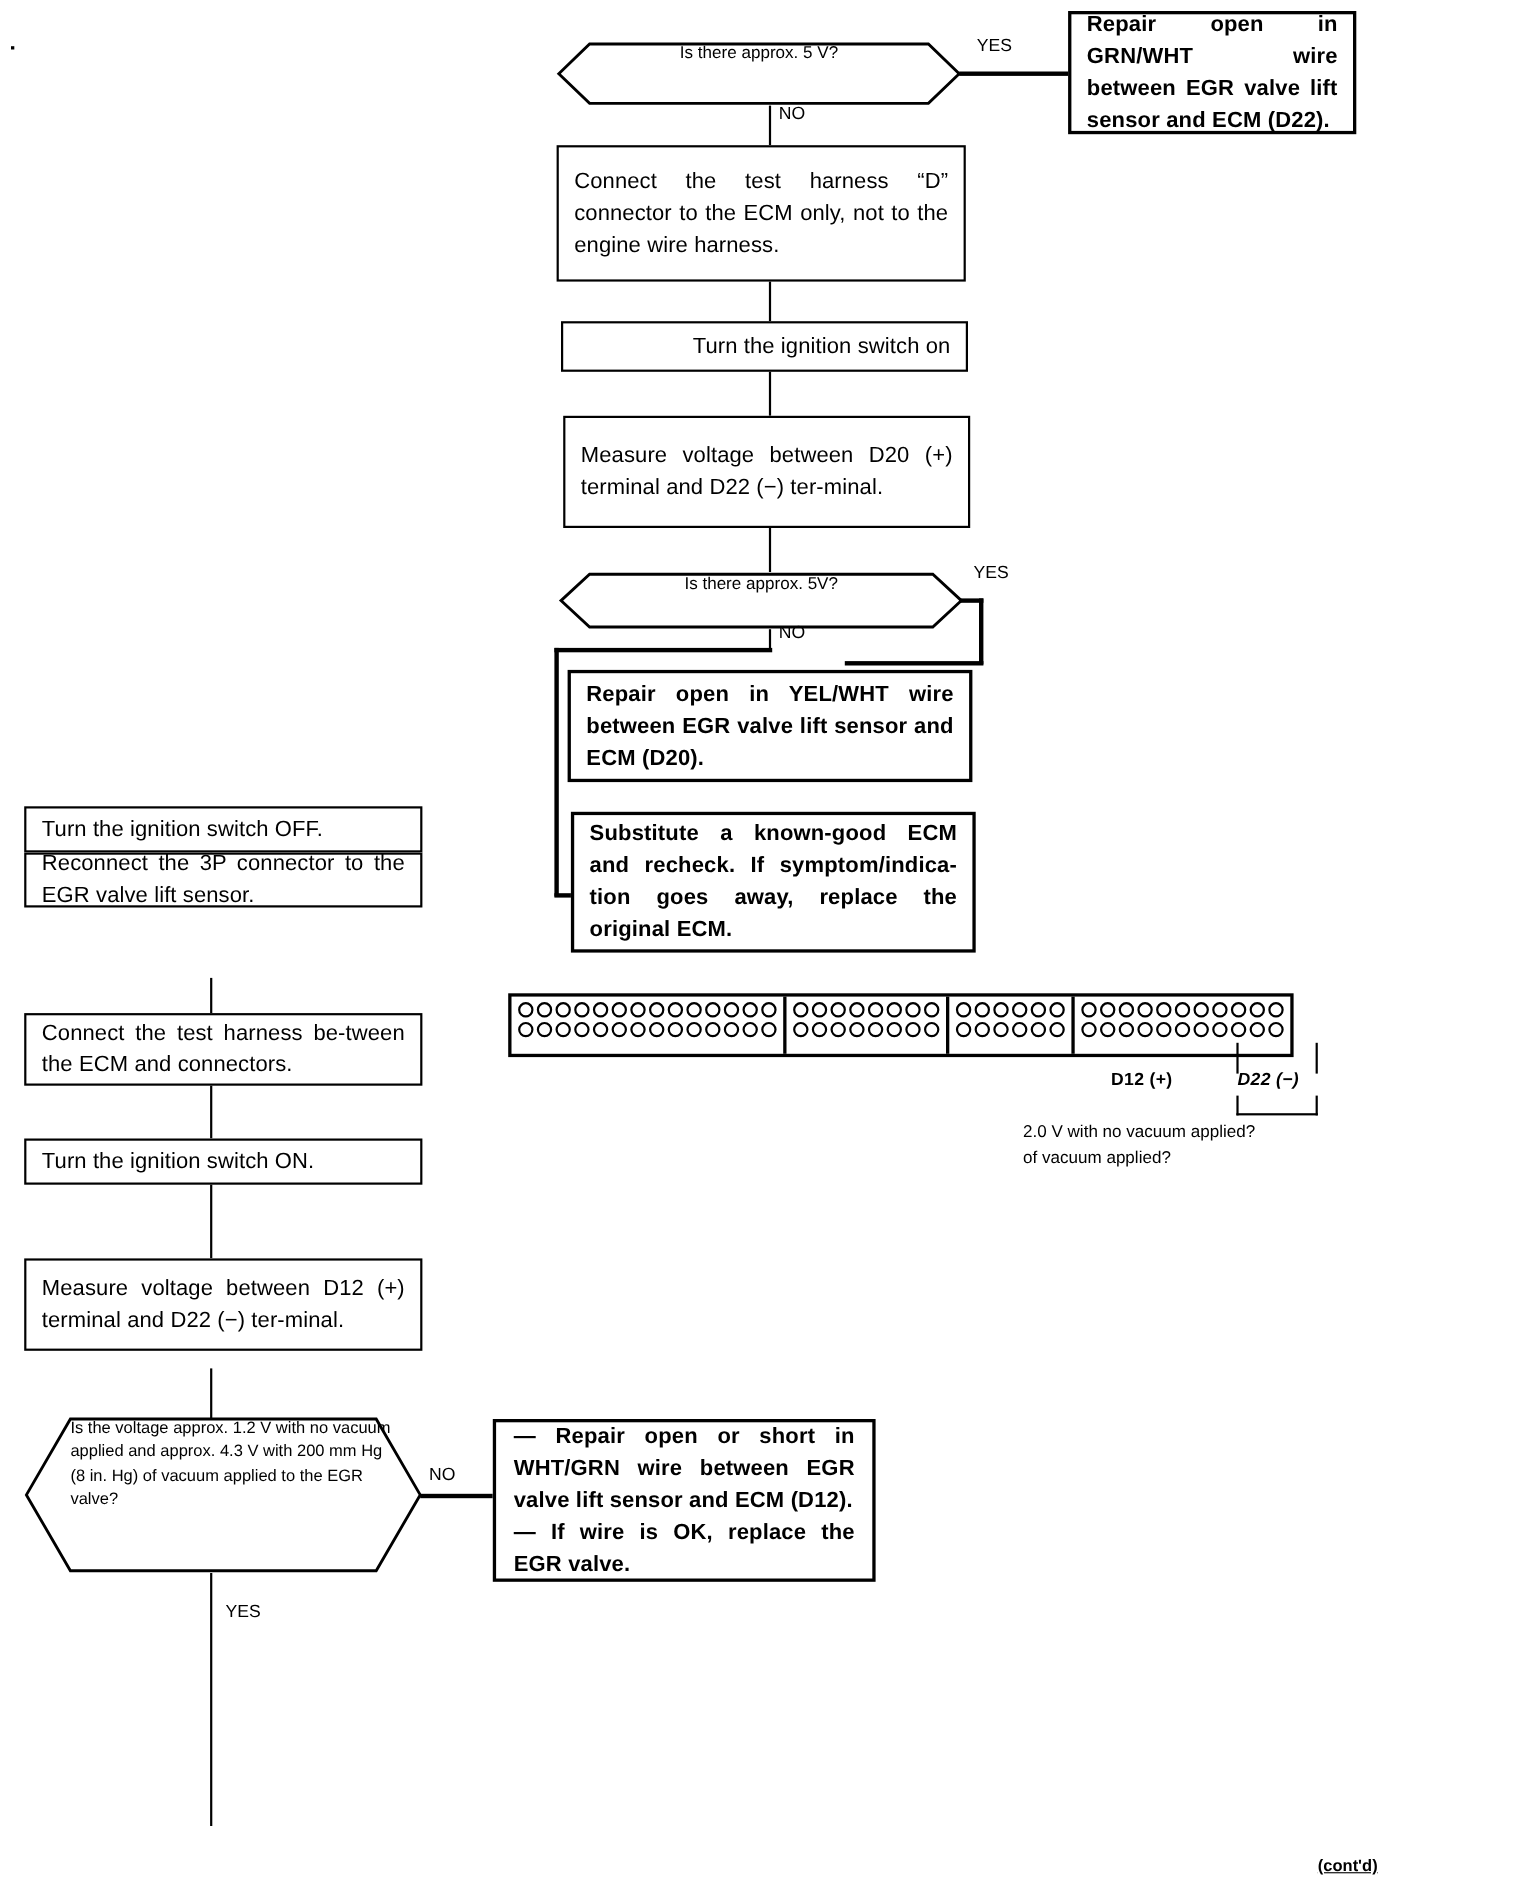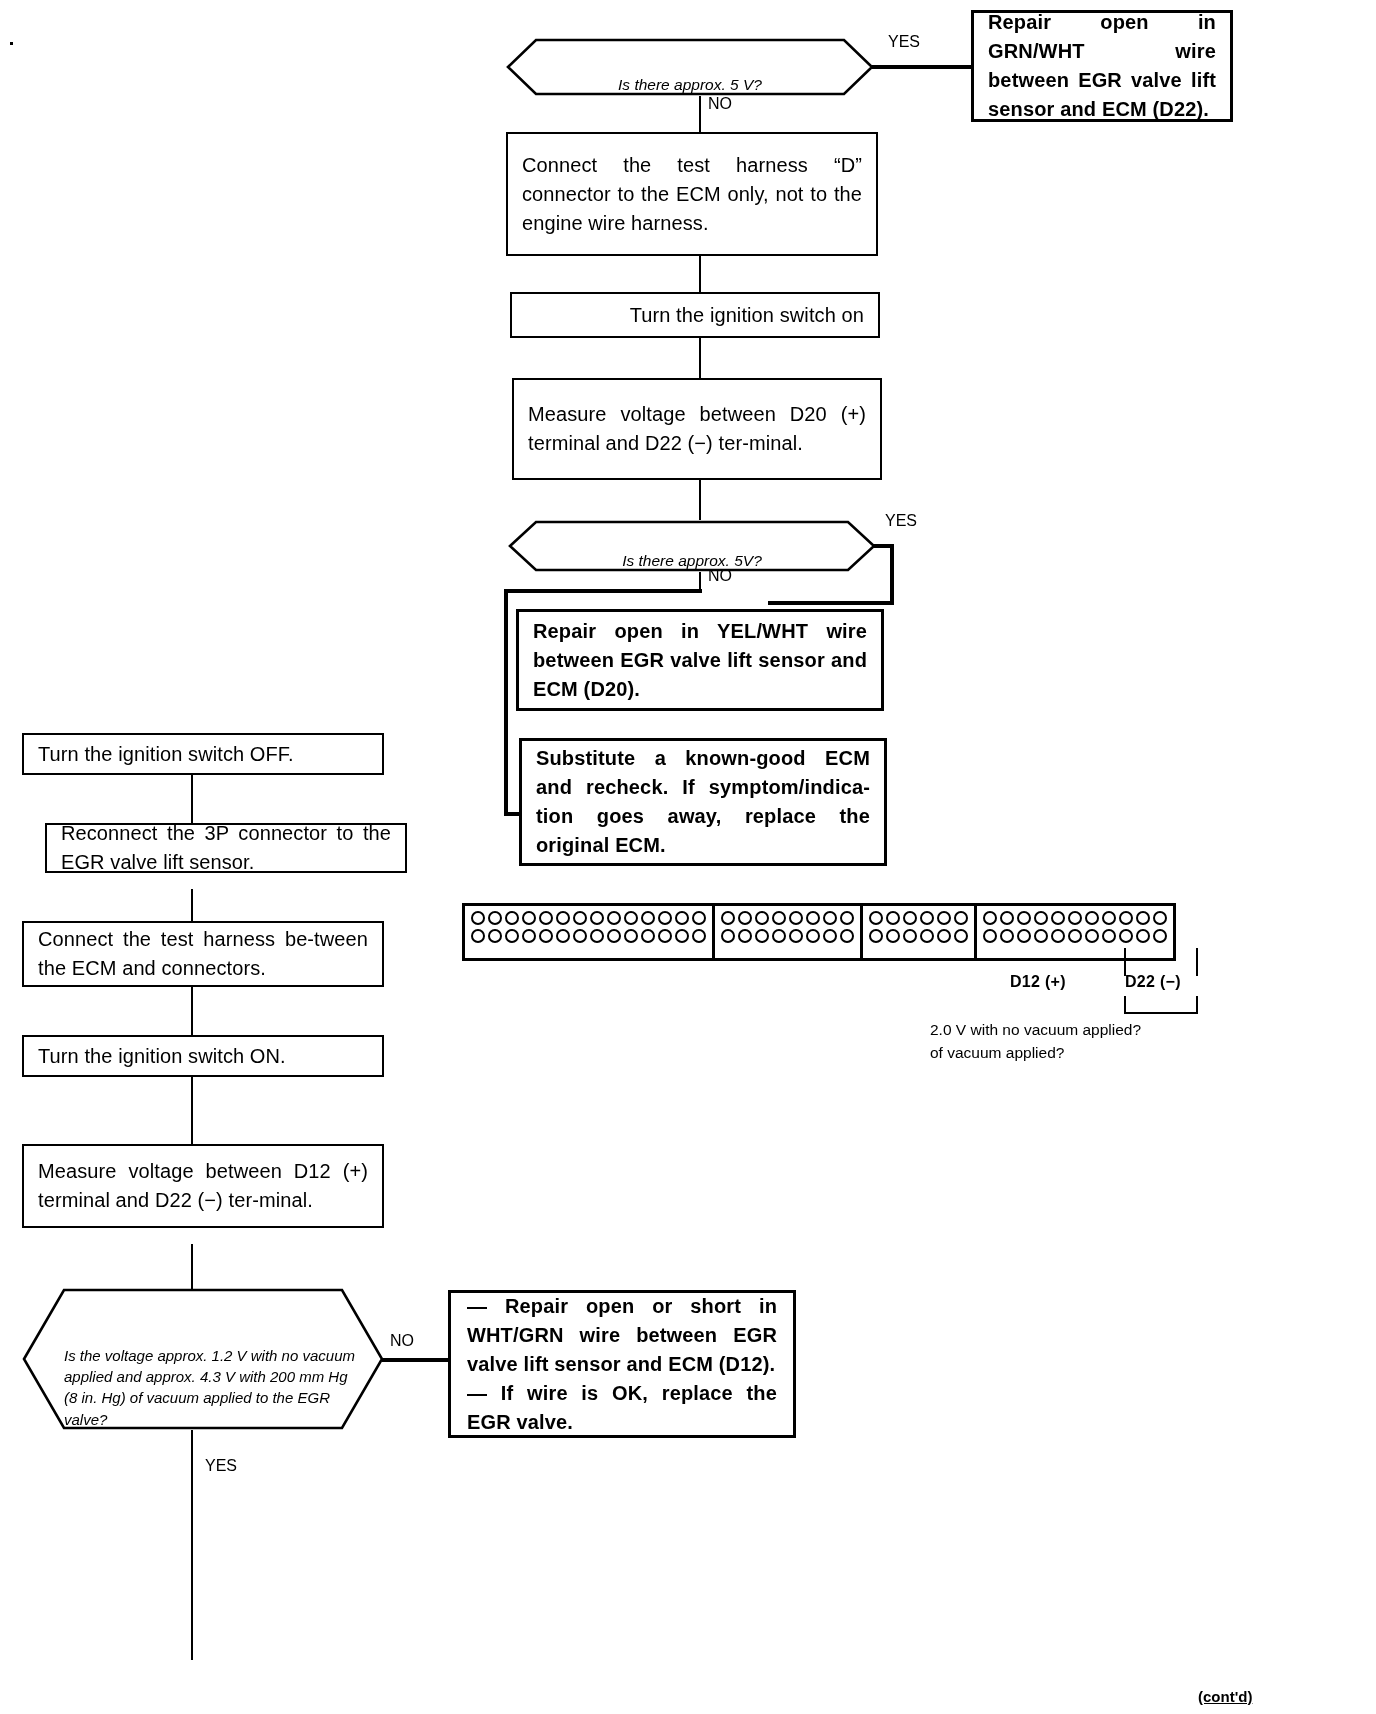--- a/index.html
+++ b/index.html
@@ -22,22 +22,22 @@
   }
   .rect .txt{padding:0 14px;width:100%;}
   .txt{font-size:20px;line-height:1.45;letter-spacing:.1px;}
   .txt.bold{font-weight:bold;letter-spacing:.15px;}
   .txt.just{text-align:justify;text-align-last:left;}
   
   .hexwrap{position:absolute;}
   .hexwrap svg{position:absolute;left:0;top:0;overflow:visible;}
   .hexwrap .hextxt{
     position:absolute;left:0;top:0;width:100%;height:100%;
-    display:flex;align-items:flex-end;justify-content:center;
-    text-align:center;font-size:15.5px;line-height:1.4;font-style:italic;
+    display:flex;align-items:flex-start;justify-content:center;
+    text-align:center;font-size:15.5px;line-height:1.4;
   }
   .hexwrap .hextxt.multi{justify-content:flex-start;text-align:left;}
   .hextxt.multi span{padding-left:42px;padding-right:26px;}
   
   .ln{position:absolute;background:#000;}
   .lnh{height:2px;}
   .lnv{width:2px;}
   .lnh.thick{height:4px;}
   .lnv.thick{width:4px;}
   .lbl{position:absolute;font-size:16px;line-height:1;}
@@ -228,33 +228,33 @@
     </div>
   </div>
 
 <div class="ln lnv" style="left:1124px;top:948px;height:28px;"></div>
 <div class="ln lnv" style="left:1196px;top:948px;height:28px;"></div>
 <div class="ln lnv" style="left:1124px;top:996px;height:18px;"></div>
 <div class="ln lnv" style="left:1196px;top:996px;height:18px;"></div>
 <div class="ln lnh" style="left:1124px;top:1012px;width:74px;"></div>
 
 <div class="pinlabel" style="left:1010px;top:973px;">D12 (+)</div>
-<div class="pinlabel" style="left:1125px;top:973px;">D22 (−)</div>
+<div class="pinlabel" style="left:1125px;top:973px;font-style:italic;">D22 (−)</div>
 
 <div class="volt-note" style="left:930px;top:1018px;width:420px;">
   <div>2.0 V with no vacuum applied?</div>
   <div>of vacuum applied?</div>
 </div>
 
 <div class="rect shadow" style="left:22px;top:733px;width:362px;height:42px;">
   <div class="txt">Turn the ignition switch OFF.</div>
 </div>
 <div class="ln lnv" style="left:191px;top:775px;height:48px;"></div>
 
-<div class="rect shadow" style="left:22px;top:823px;width:362px;height:50px;margin-left:23px;">
+<div class="rect shadow" style="left:22px;top:775px;width:362px;height:50px;">
   <div class="txt just">Reconnect the 3P connector to the EGR valve lift sensor.</div>
 </div>
 <div class="ln lnv" style="left:191px;top:889px;height:32px;"></div>
 
 <div class="rect shadow" style="left:22px;top:921px;width:362px;height:66px;">
   <div class="txt just">Connect the test harness be-tween the ECM and connectors.</div>
 </div>
 <div class="ln lnv" style="left:191px;top:987px;height:48px;"></div>
 
 <div class="rect shadow" style="left:22px;top:1035px;width:362px;height:42px;">

